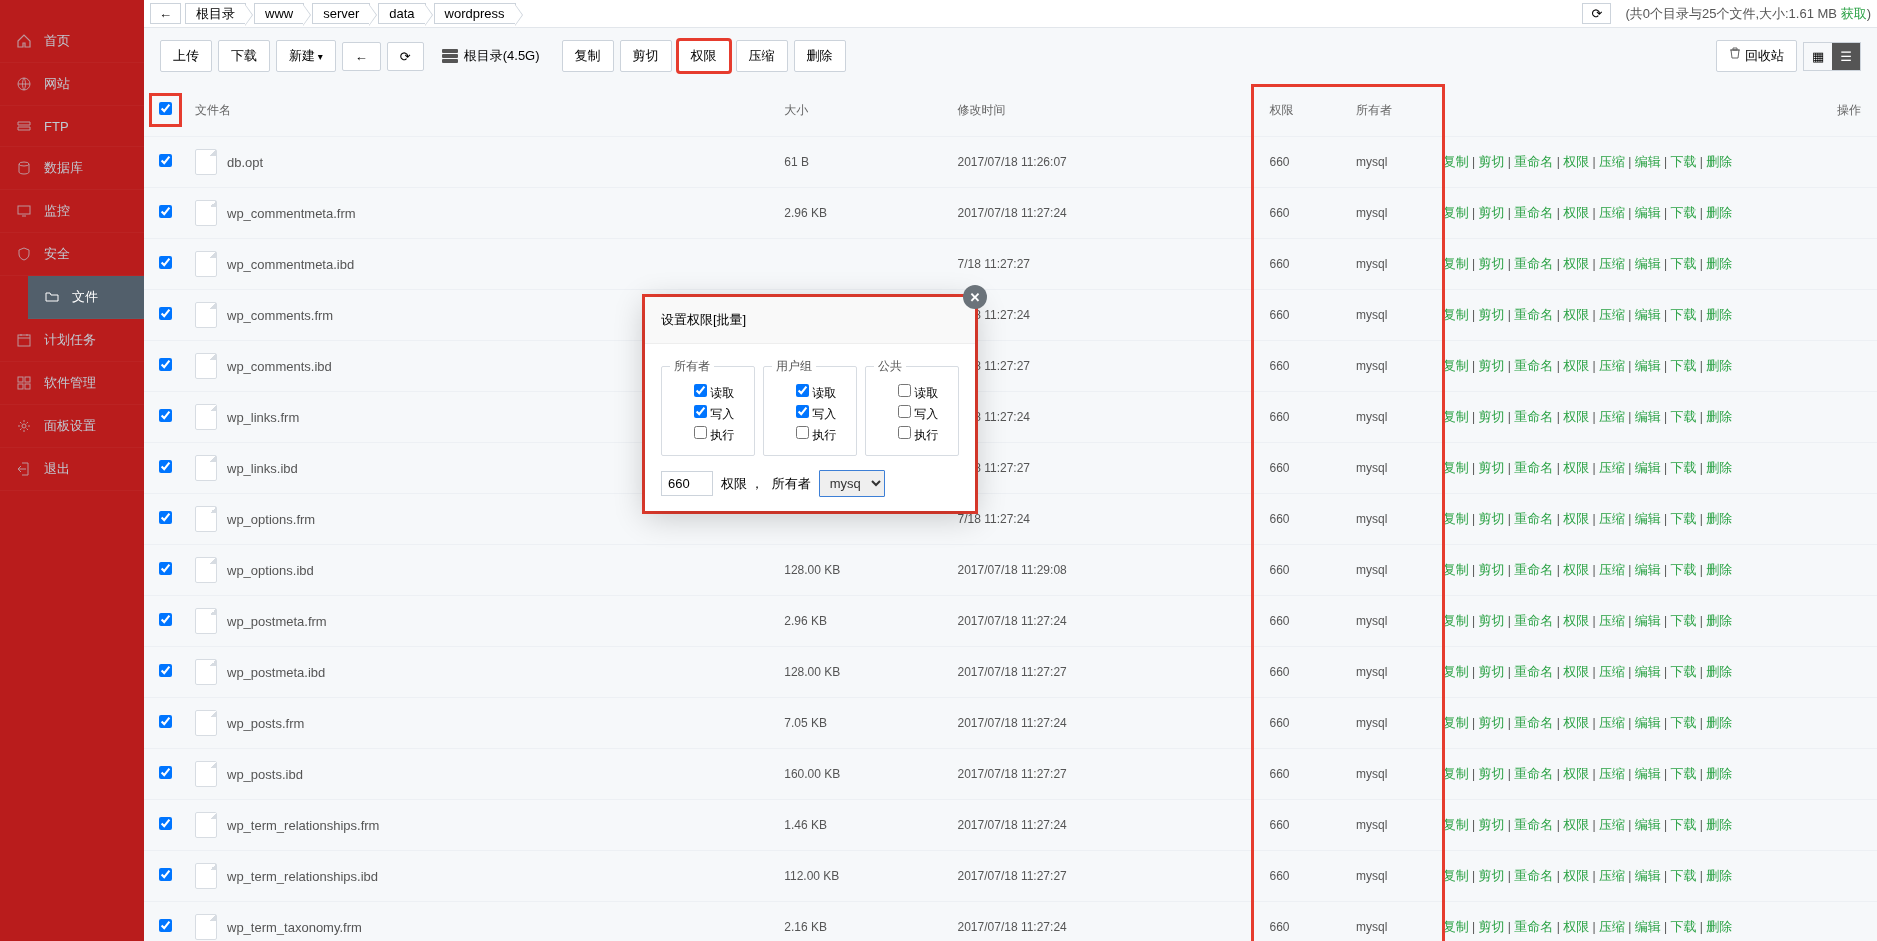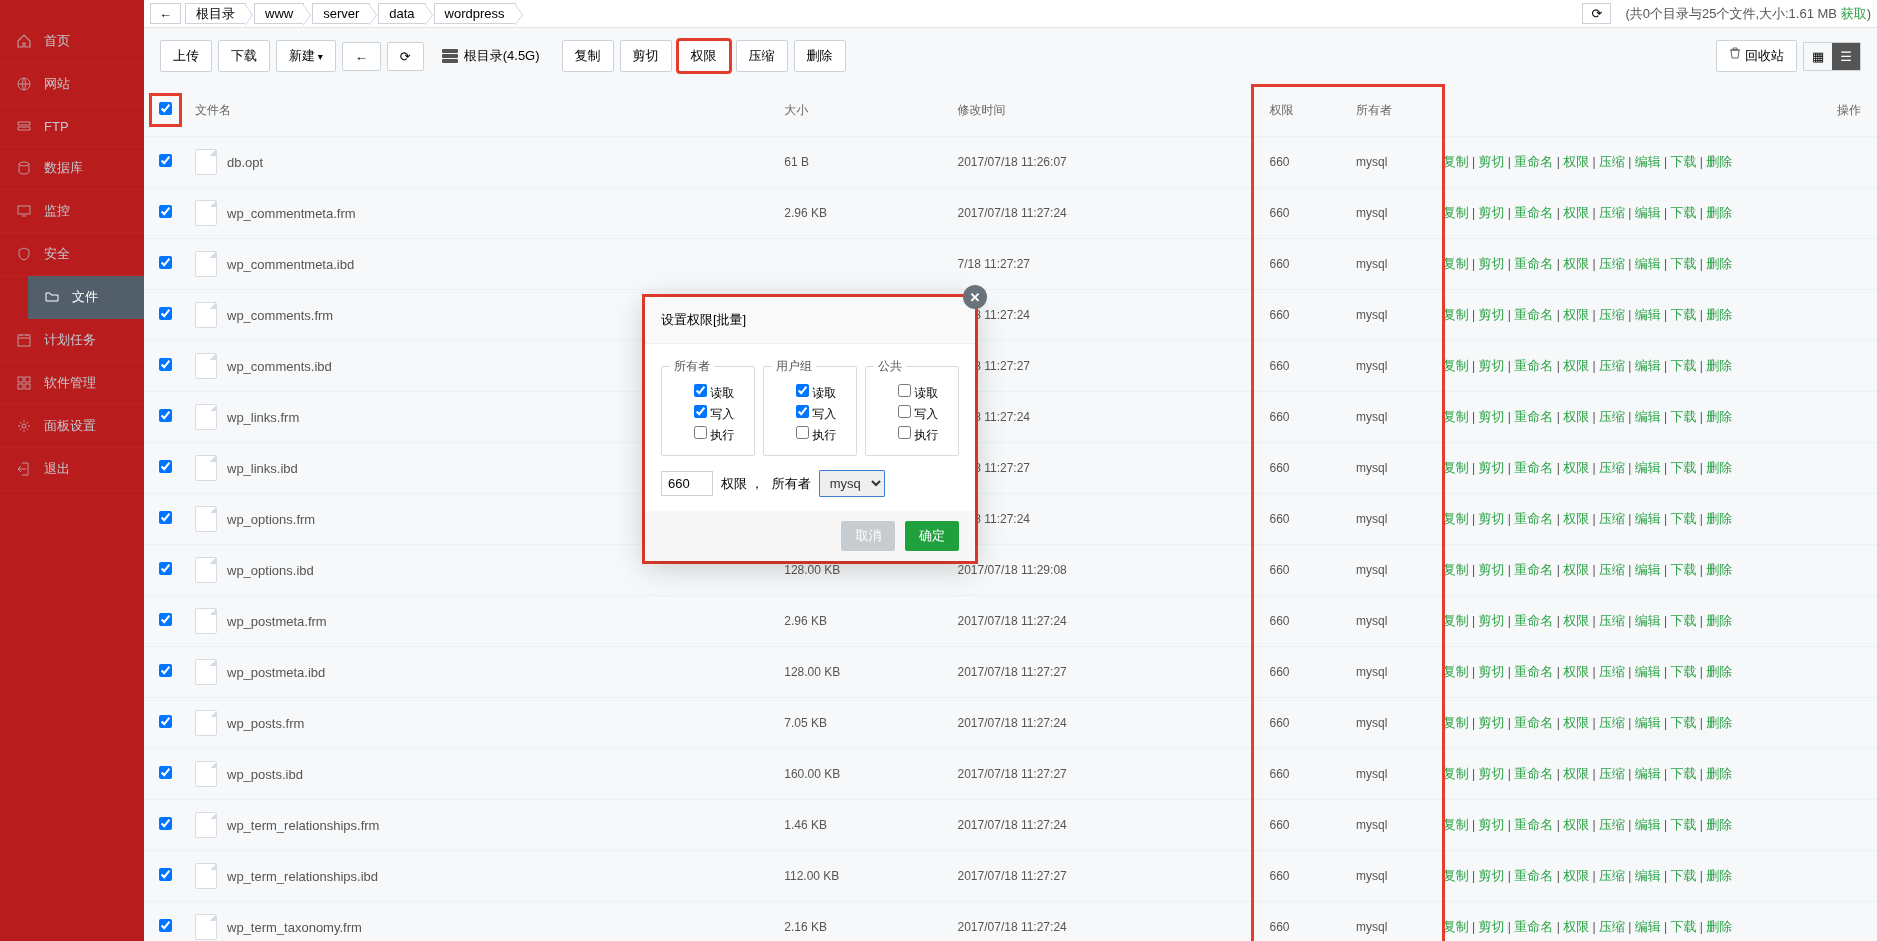--- a/index.html
+++ b/index.html
@@ -501,21 +501,17 @@
               </div>
             <div class="perm-row2">
               <input type="text" value="660" style="">
               <span>权限 ，</span>
               <span>所有者</span>
               <select>
                 <option>mysq</option>
               </select>
             </div>
           </div>
-          <div class="dialog-footer">
-            <button class="btn-cancel">取消</button>
-            <button class="btn-ok">确定</button>
-          </div>
         </div>
       </div>
     </div>
   </div>
 </div>
 
 </body></html>

